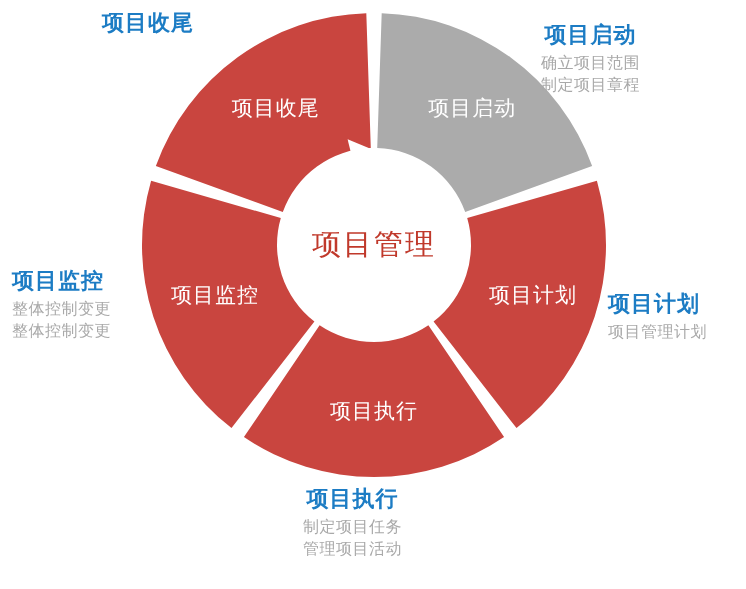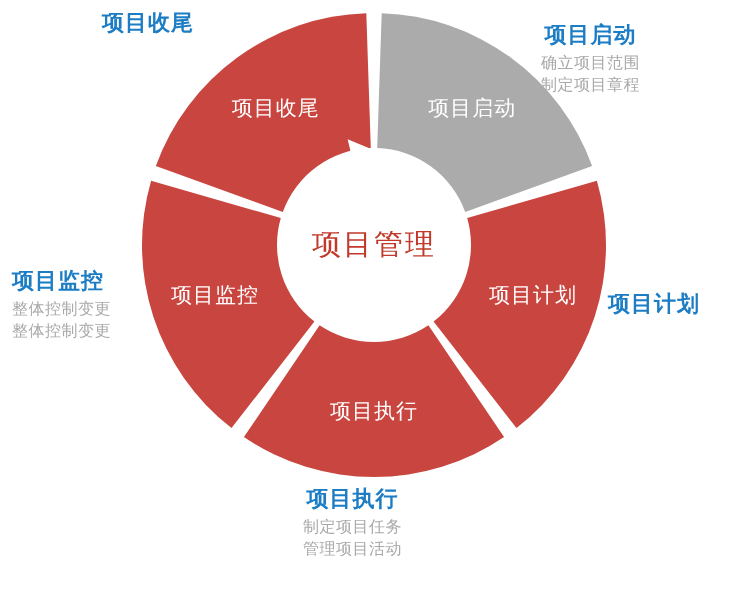--- a/index.html
+++ b/index.html
@@ -120,20 +120,21 @@
   </div>
 
   <div class="callout ta-left" id="cal-monitor">
     <div class="title">项目监控</div>
     <div class="desc">整体控制变更</div>
     <div class="desc">整体控制变更</div>
   </div>
 
   <div class="callout ta-left" id="cal-plan">
     <div class="title">项目计划</div>
+    <div class="desc">项目管理计划</div>
   </div>
 
   <div class="callout ta-center" id="cal-exec">
     <div class="title">项目执行</div>
     <div class="desc">制定项目任务</div>
     <div class="desc">管理项目活动</div>
   </div>
 
 </div>
 

